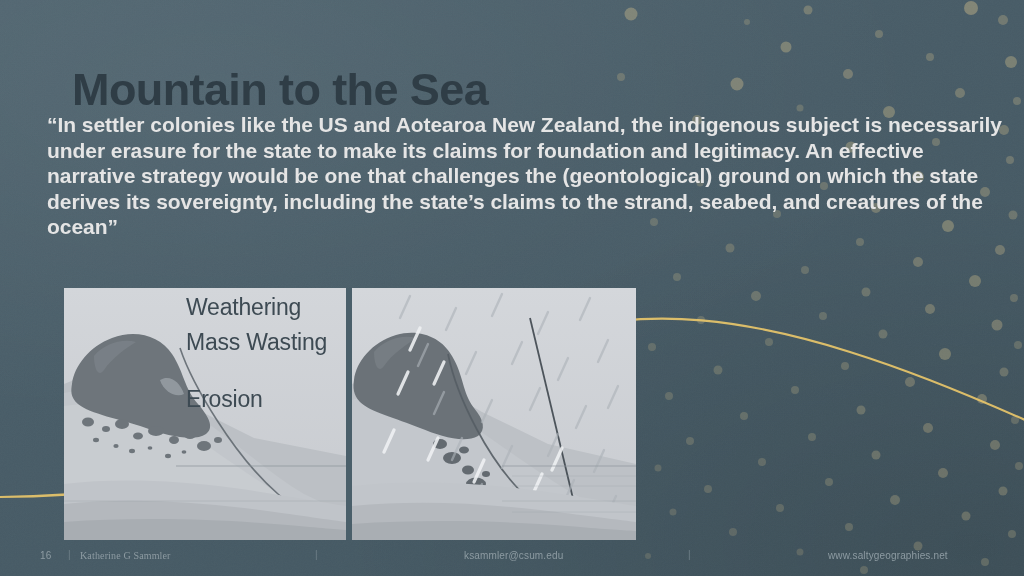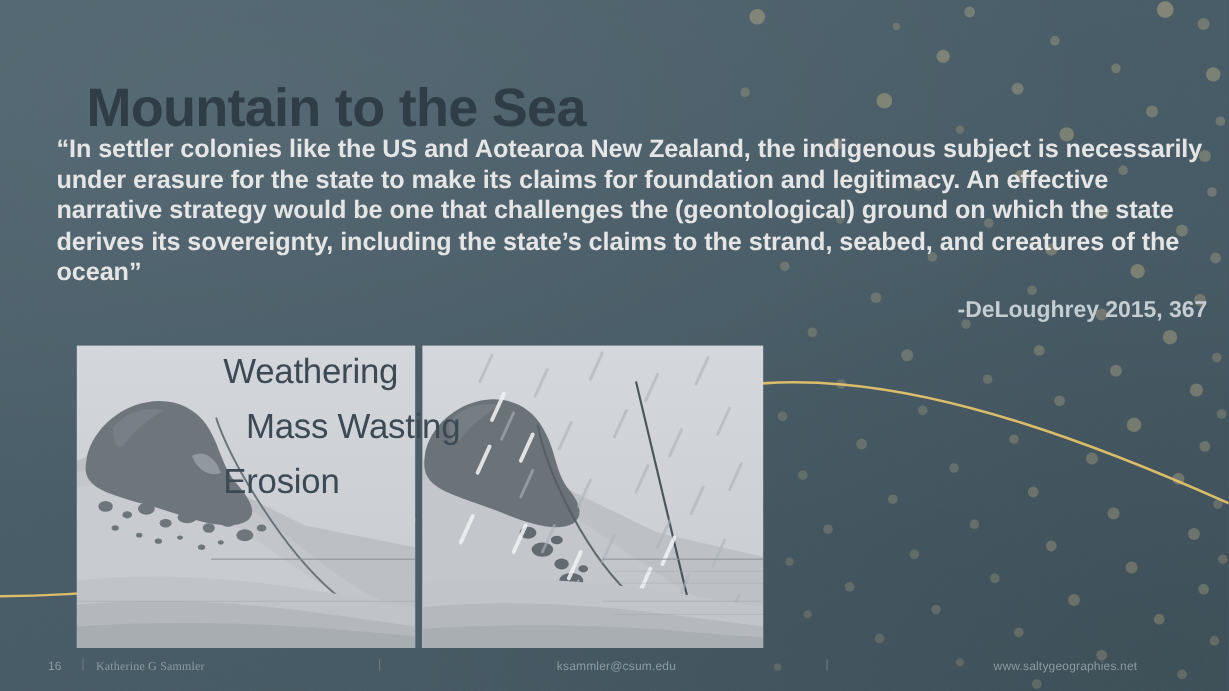--- a/index.html
+++ b/index.html
@@ -104,21 +104,21 @@
     position: absolute;
     left: 186px;
     top: 290px;
     width: 330px;
     height: 250px;
     pointer-events: none;
   }
   .stage-label {
     position: absolute;
     left: 0;
-    font-size: 29px;
+    font-size: 23px;
     font-weight: normal;
     color: #3d4a53;
     white-space: nowrap;
     letter-spacing: -0.2px;
   }
 
   
   #footer {
     position: absolute;
     left: 0;
@@ -248,21 +248,20 @@
     </g>
   </svg>
 
   <svg id="curve" viewBox="0 0 1024 576" preserveAspectRatio="none">
     <path d="M -10,497 C 180,497 330,455 470,372 C 610,289 760,300 1034,424" fill="none" stroke="#e8c66a" stroke-width="2.1" opacity=".92"></path>
   </svg>
 
   <h1 id="title">Mountain to the Sea</h1>
 
   <div id="quote">“In settler colonies like the US and Aotearoa New Zealand, the indigenous subject is necessarily under erasure for the state to make its claims for foundation and legitimacy. An effective narrative strategy would be one that challenges the (geontological) ground on which the state derives its sovereignty, including the state’s claims to the strand, seabed, and creatures of the ocean”</div>
-  <div id="attribution">-DeLoughrey 2015, 367</div>
 
   <div id="figure">
 
     <div class="panel" id="panel-left">
       <svg viewBox="0 0 282 252" preserveAspectRatio="none">
         <defs>
           <linearGradient id="skyL" x1="0" y1="0" x2="0" y2="1">
             <stop offset="0" stop-color="#d3d6da"></stop>
             <stop offset="1" stop-color="#c7cacf"></stop>
           </linearGradient>
@@ -399,21 +398,21 @@
           <line x1="160" y1="188" x2="284" y2="188"></line>
           <line x1="160" y1="198" x2="284" y2="198"></line>
           <line x1="160" y1="224" x2="284" y2="224"></line>
         </g>
       </svg>
     </div>
   </div>
 
   <div id="stage-labels">
     <div class="stage-label" style="top:4px;">Weathering</div>
-    <div class="stage-label" style="top:50px;margin-left:19px;">Mass Wasting</div>
+    <div class="stage-label" style="top:39px;">Mass Wasting</div>
     <div class="stage-label" style="top:96px;">Erosion</div>
   </div>
 
   <div id="footer">
     <span class="f-item" id="f-page">16</span>
     <span class="f-sep" id="f-sep-1">|</span>
     <span class="f-item" id="f-name">Katherine G Sammler</span>
     <span class="f-sep" id="f-sep-2">|</span>
     <span class="f-item" id="f-email">ksammler@csum.edu</span>
     <span class="f-sep" id="f-sep-3">|</span>

